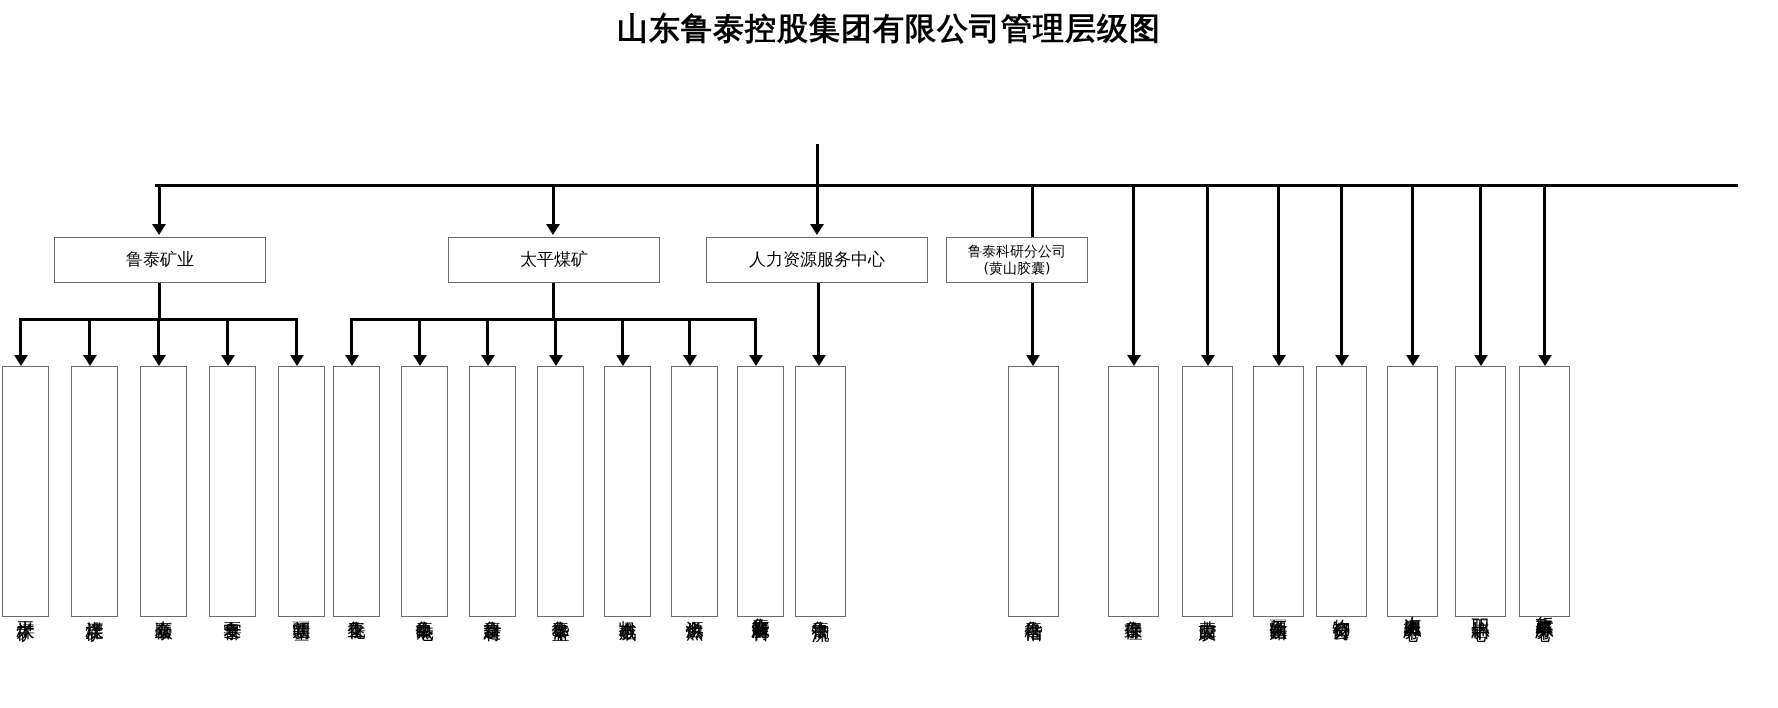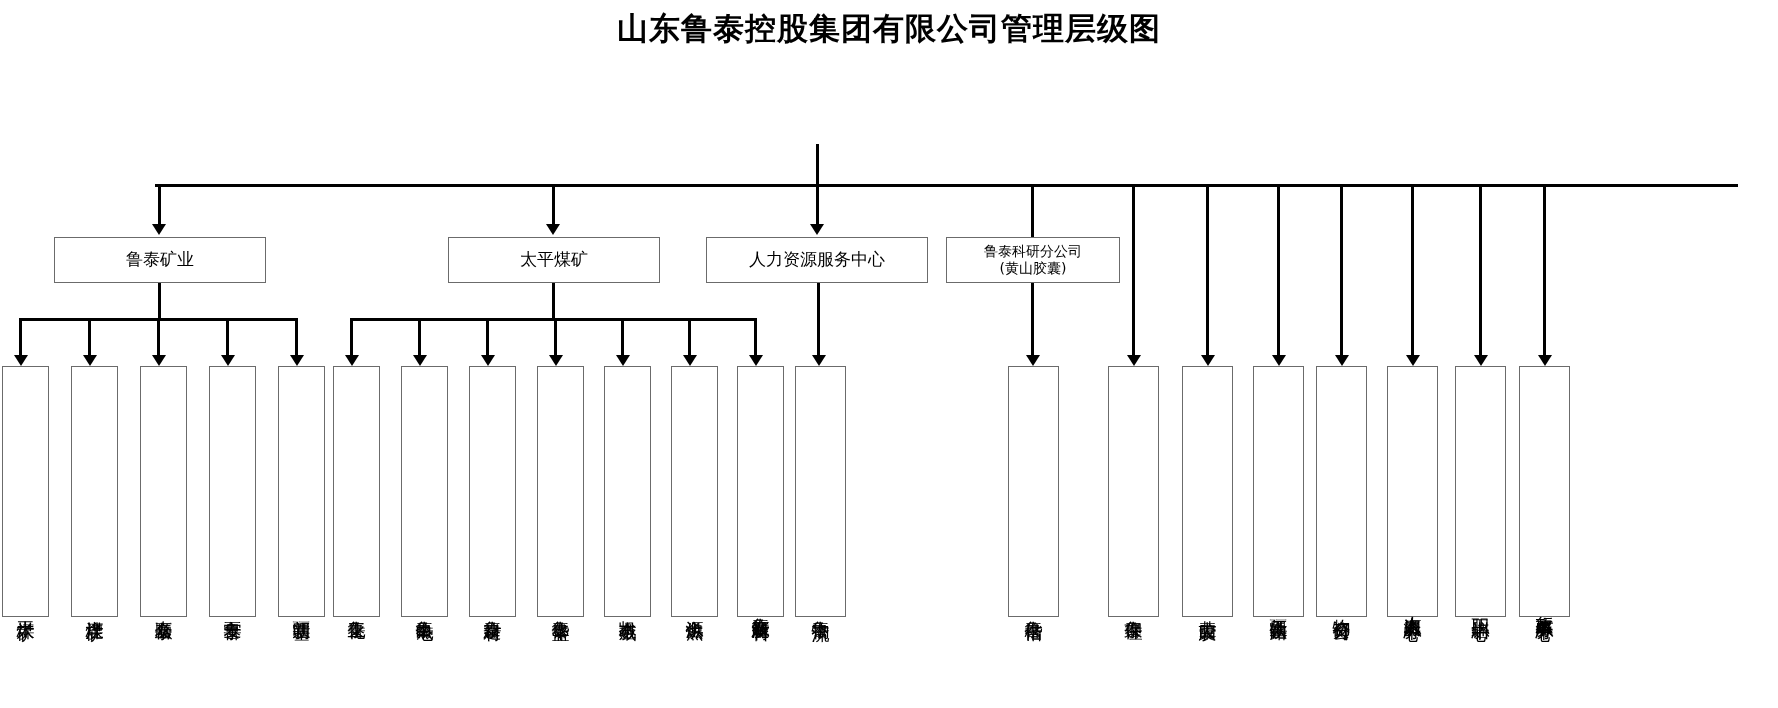--- a/index.html
+++ b/index.html
@@ -113,21 +113,21 @@
   </div>
   <div class="vline" style="left:552px; top:184px; width:3px; height:40px;"></div>
   <div class="arrow" style="left:546px; top:224px;"></div>
 
   <div class="node level2" style="left:706px; top:237px; width:222px; height:46px;">
     <span>人力资源服务中心</span>
   </div>
   <div class="vline" style="left:816px; top:184px; width:3px; height:40px;"></div>
   <div class="arrow" style="left:810px; top:224px;"></div>
 
-  <div class="node level2 small" style="left:946px; top:237px; width:174px; height:46px; flex-direction:column; line-height:1.25;">
+  <div class="node level2 small" style="left:946px; top:237px; width:142px; height:46px; flex-direction:column; line-height:1.25;">
     <span>鲁泰科研分公司</span>
     <span>(黄山胶囊)</span>
   </div>
   <div class="vline" style="left:1031px; top:184px; width:3px; height:53px;"></div>
 
   <div class="vline" style="left:158px; top:283px; width:3px; height:37px;"></div>
   <div class="hline" style="left:19px; top:318px; width:279px; height:3px;"></div>
 
   <div class="vline" style="left:19px;  top:318px; width:3px; height:37px;"></div>
   <div class="arrow" style="left:14px;  top:355px;"></div>

